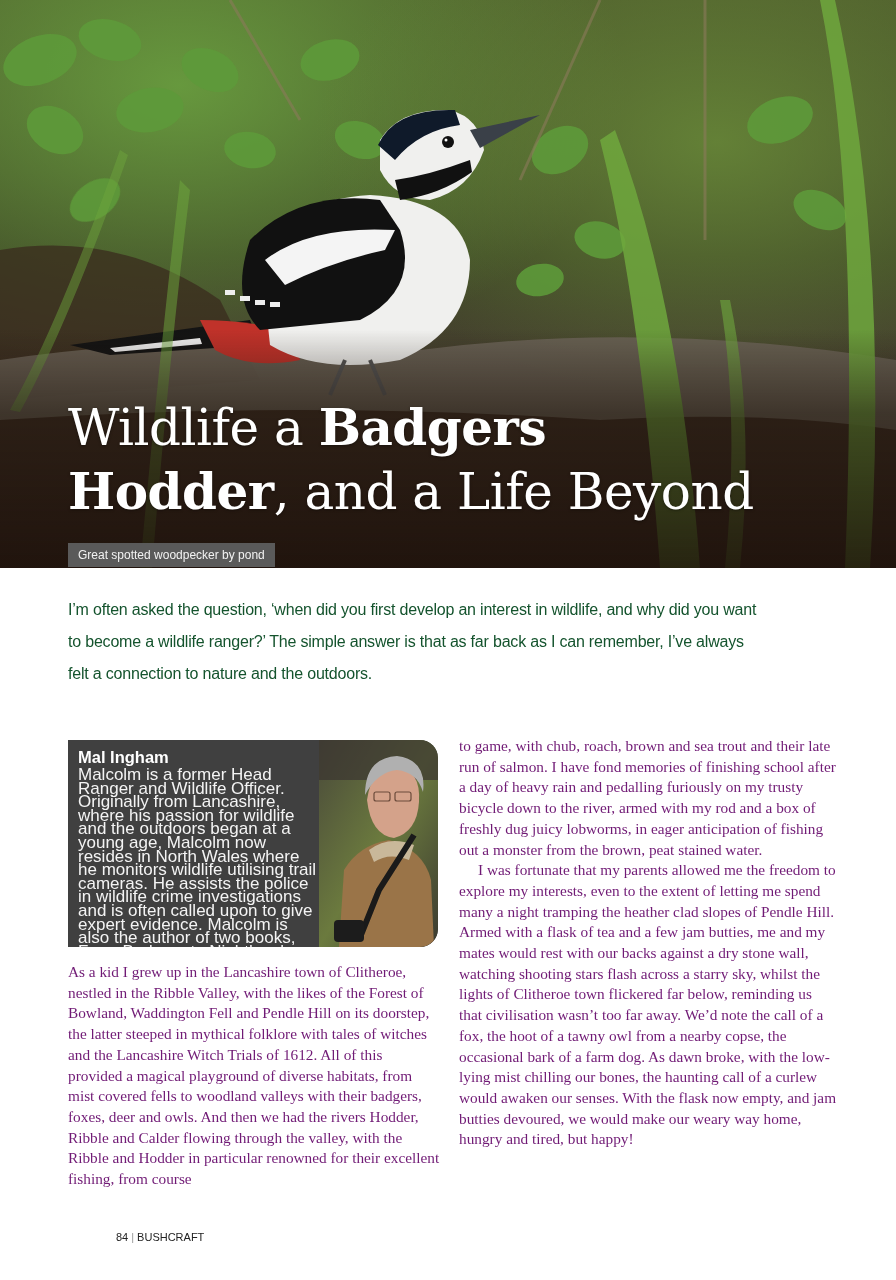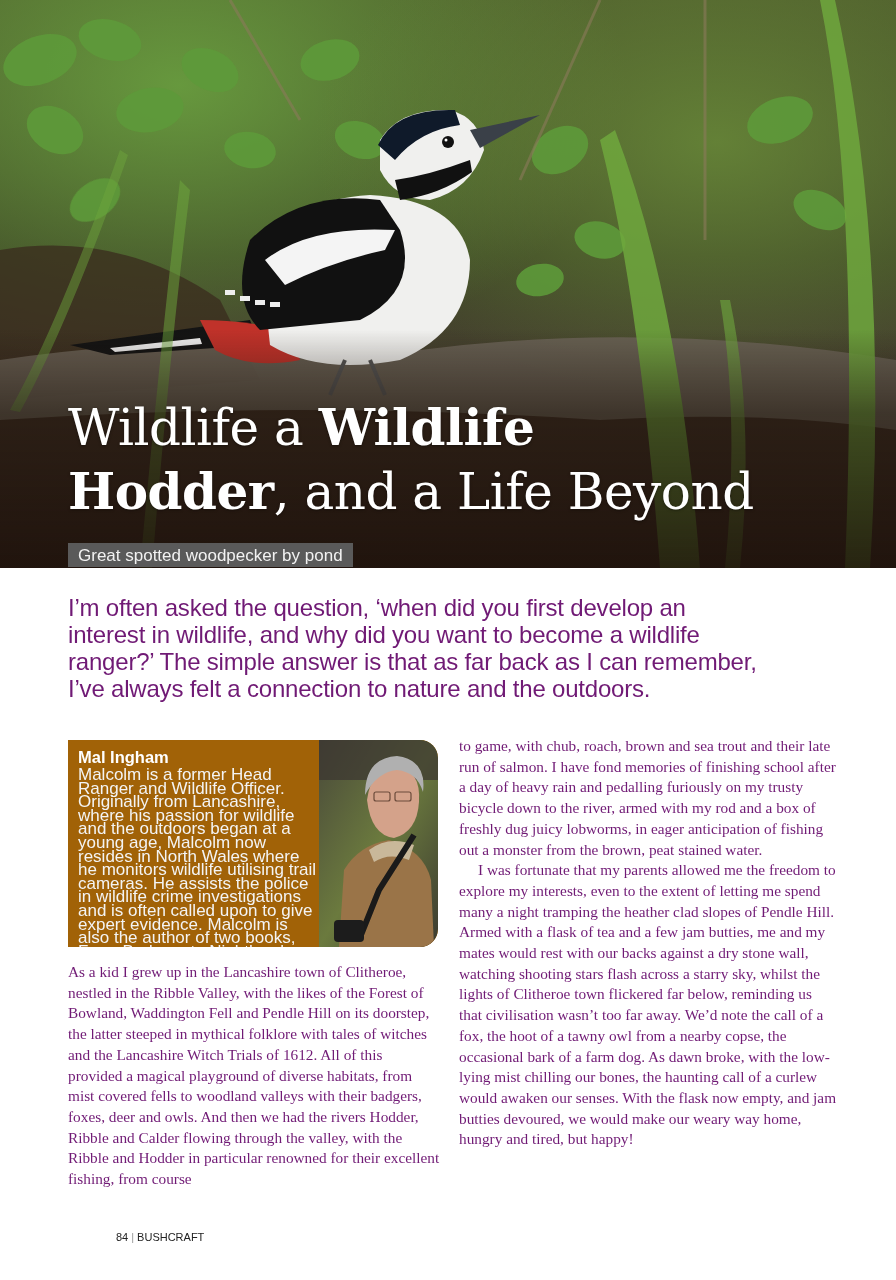--- a/index.html
+++ b/index.html
@@ -11,28 +11,28 @@
   .hero svg.scene { position: absolute; left: 0; top: 0; width: 896px; height: 568px; }
   .hero-shade { position: absolute; left: 0; top: 330px; width: 896px; height: 238px;
     background: linear-gradient(to bottom, rgba(30,20,12,0) 0%, rgba(30,20,12,0.55) 35%, rgba(28,16,10,0.85) 100%); }
 
   .headline { position: absolute; left: 68px; top: 396px; width: 740px; color: #ffffff;
     font-family: "DejaVu Serif", serif; font-size: 50px; line-height: 64px; letter-spacing: -0.5px; font-weight: normal;
     text-shadow: 0 1px 3px rgba(0,0,0,0.4); }
   .headline .b { font-weight: bold; }
 
   .caption { position: absolute; left: 68px; top: 543px; height: 24px; padding: 0 10px; background: #5a5a5a;
-    color: #f2f2f2; font-family: "Liberation Sans", sans-serif; font-size: 17px; line-height: 25px; }
+    color: #f2f2f2; font-family: "Liberation Sans", sans-serif; font-size: 12px; line-height: 25px; }
 
   
   .standfirst { position: absolute; left: 68px; top: 594px; width: 700px; font-family: "Liberation Sans", sans-serif;
-    font-size: 24px; line-height: 27px; color: #701a75; letter-spacing: -0.2px; }
+    font-size: 16px; line-height: 32px; color: #14532d; letter-spacing: -0.2px; }
 
   
-  .bio { position: absolute; left: 68px; top: 740px; width: 370px; height: 207px; background: #a16207;
+  .bio { position: absolute; left: 68px; top: 740px; width: 370px; height: 207px; background: #404040;
     border-radius: 0 18px 18px 0; overflow: hidden; }
   .bio-text { position: absolute; left: 10px; top: 6px; width: 245px; color: #ffffff; font-family: "Liberation Sans", sans-serif; }
   .bio-name { font-size: 16.5px; font-weight: bold; line-height: 22px; }
   .bio-body { font-size: 17px; line-height: 13.6px; color: #f4f4f4; }
   .bio-photo { position: absolute; left: 251px; top: 0; width: 119px; height: 207px; border-radius: 0 18px 18px 0; overflow: hidden; }
   .bio-photo svg { width: 119px; height: 207px; display: block; }
 
   
   .col { position: absolute; font-family: "Liberation Serif", serif; font-size: 15.3px; line-height: 20.7px; color: #701a75; }
   .col-left { left: 68px; top: 962px; width: 372px; }
@@ -133,21 +133,21 @@
       <path d="M600 140 Q640 300 660 568 L700 568 Q680 300 615 130 Z"></path>
       <path d="M820 0 Q860 200 845 568 L870 568 Q890 250 835 0 Z"></path>
       <path d="M180 180 Q160 350 140 568 L152 568 Q170 350 190 190 Z" opacity="0.6"></path>
       <path d="M120 150 Q60 320 10 410 L20 412 Q70 320 128 155 Z" opacity="0.55"></path>
       <path d="M720 300 Q740 420 725 568 L740 568 Q755 420 730 300 Z" opacity="0.7"></path>
     </g>
   </svg>
   <div class="hero-shade"></div>
 
   <h1 class="headline">
-    <span>Wildlife a </span><span class="b">Wildlife</span><br>
+    <span>Wildlife a </span><span class="b">Badgers</span><br>
     <span class="b">Hodder</span><span>, and a Life Beyond</span>
   </h1>
 
   <div class="caption">Great spotted woodpecker by pond</div>
 </div>
 
 <p class="standfirst">I’m often asked the question, ‘when did you first develop an interest in wildlife, and why did you want to become a wildlife ranger?’ The simple answer is that as far back as I can remember, I’ve always felt a connection to nature and the outdoors.</p>
 
 <div class="bio">
   <div class="bio-text">

